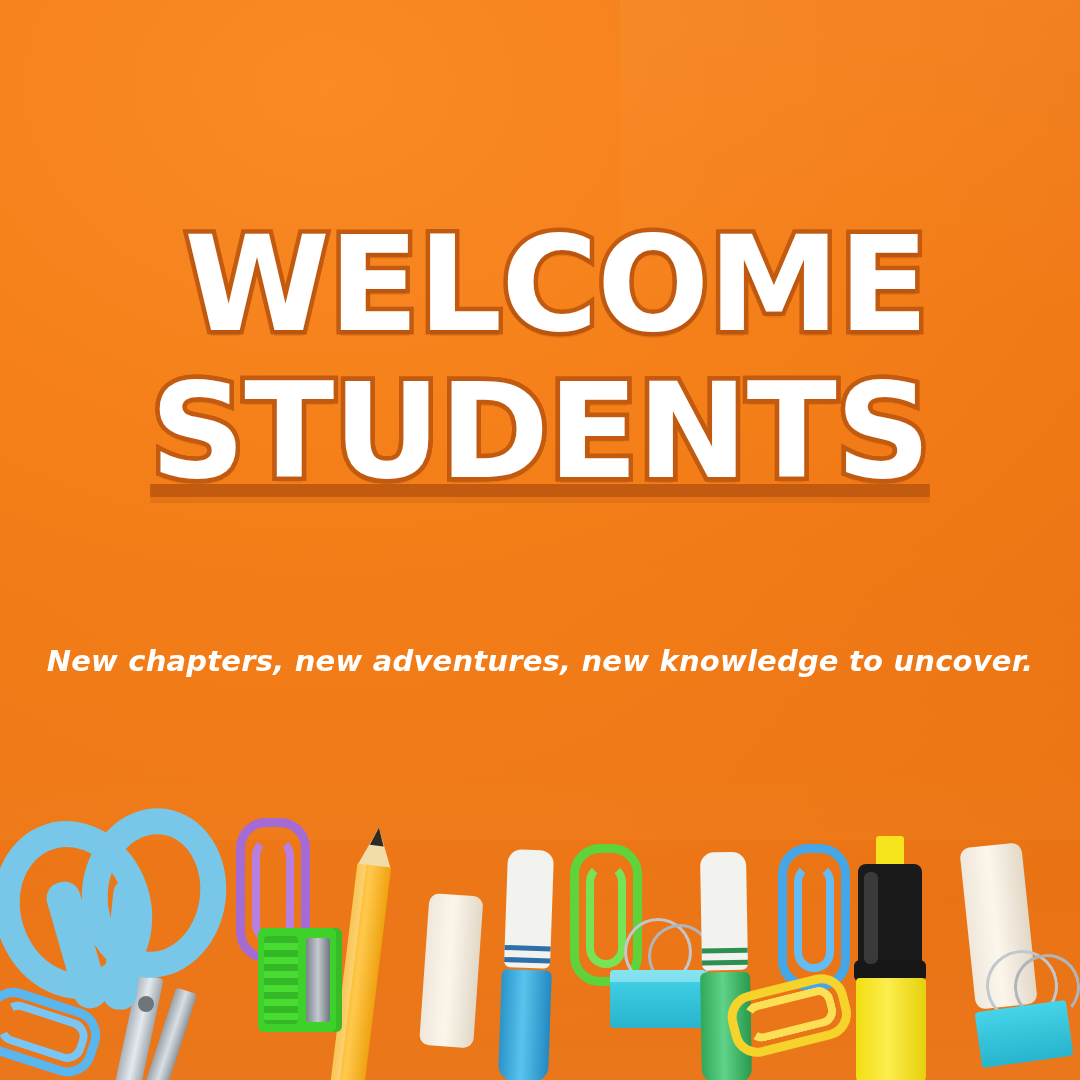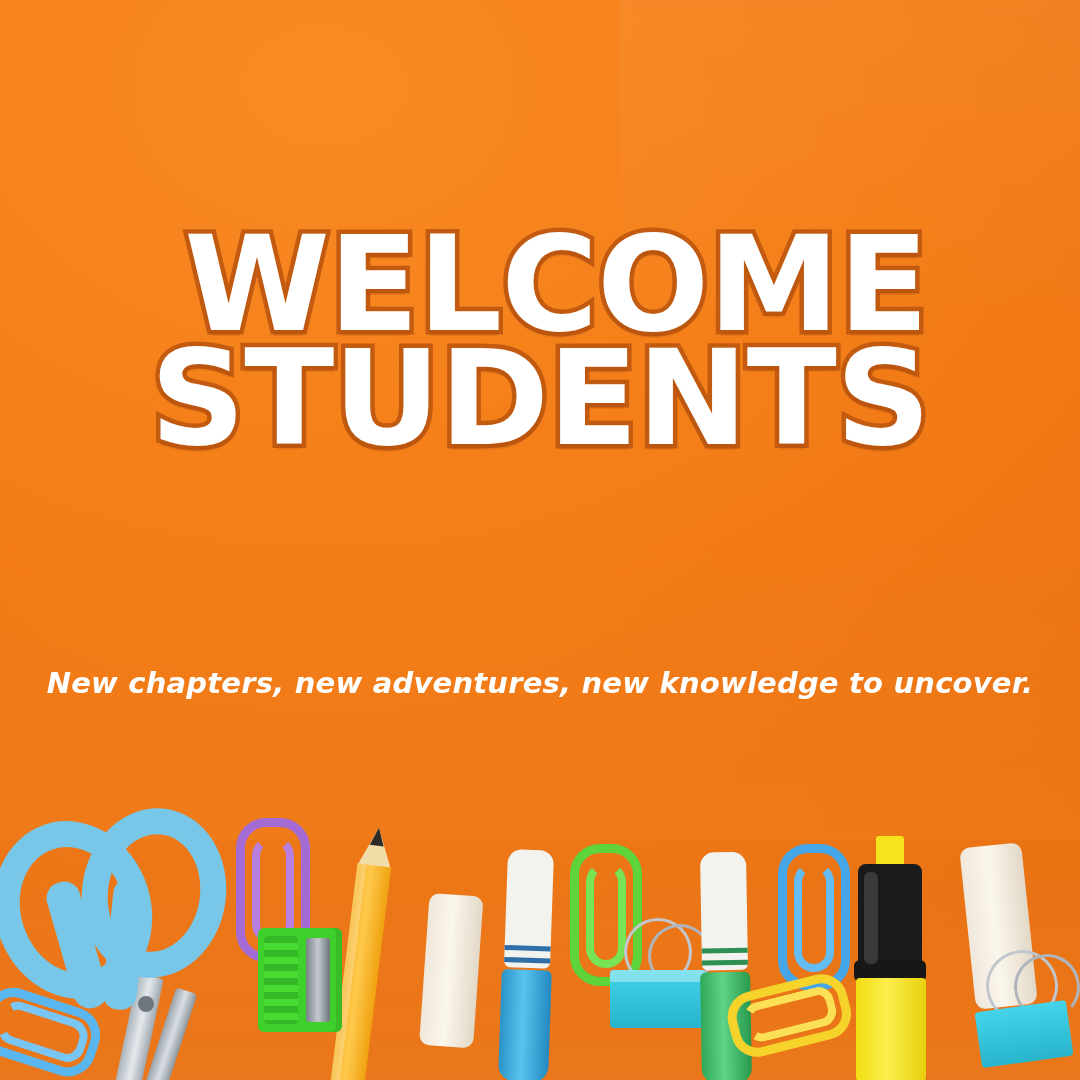--- a/index.html
+++ b/index.html
@@ -68,39 +68,40 @@
     paint-order: stroke fill;
     text-shadow:
       0 6px 0 rgba(160,70,10,0.18);
   }
   .headline-1 {
     top: 222px;
     font-size: 132px;
     margin-left: 16px;
   }
   .headline-2 {
-    top: 336px;
+    top: 369px;
     font-size: 132px;
+    text-decoration: underline;
   }
 
   .subtitle {
     position: absolute;
     top: 518px;
     left: 0;
     width: 1080px;
     text-align: center;
     color: #FFFFFF;
     font-size: 46px;
     font-weight: bold;
     letter-spacing: 0.4px;
   }
 
   .tagline {
     position: absolute;
-    top: 666px;
+    top: 644px;
     left: 0;
     width: 1080px;
     text-align: center;
     color: #FFFFFF;
     font-size: 29px;
     font-family: "DejaVu Sans", sans-serif;
     font-weight: bold;
     font-style: italic;
     letter-spacing: 0.2px;
   }

